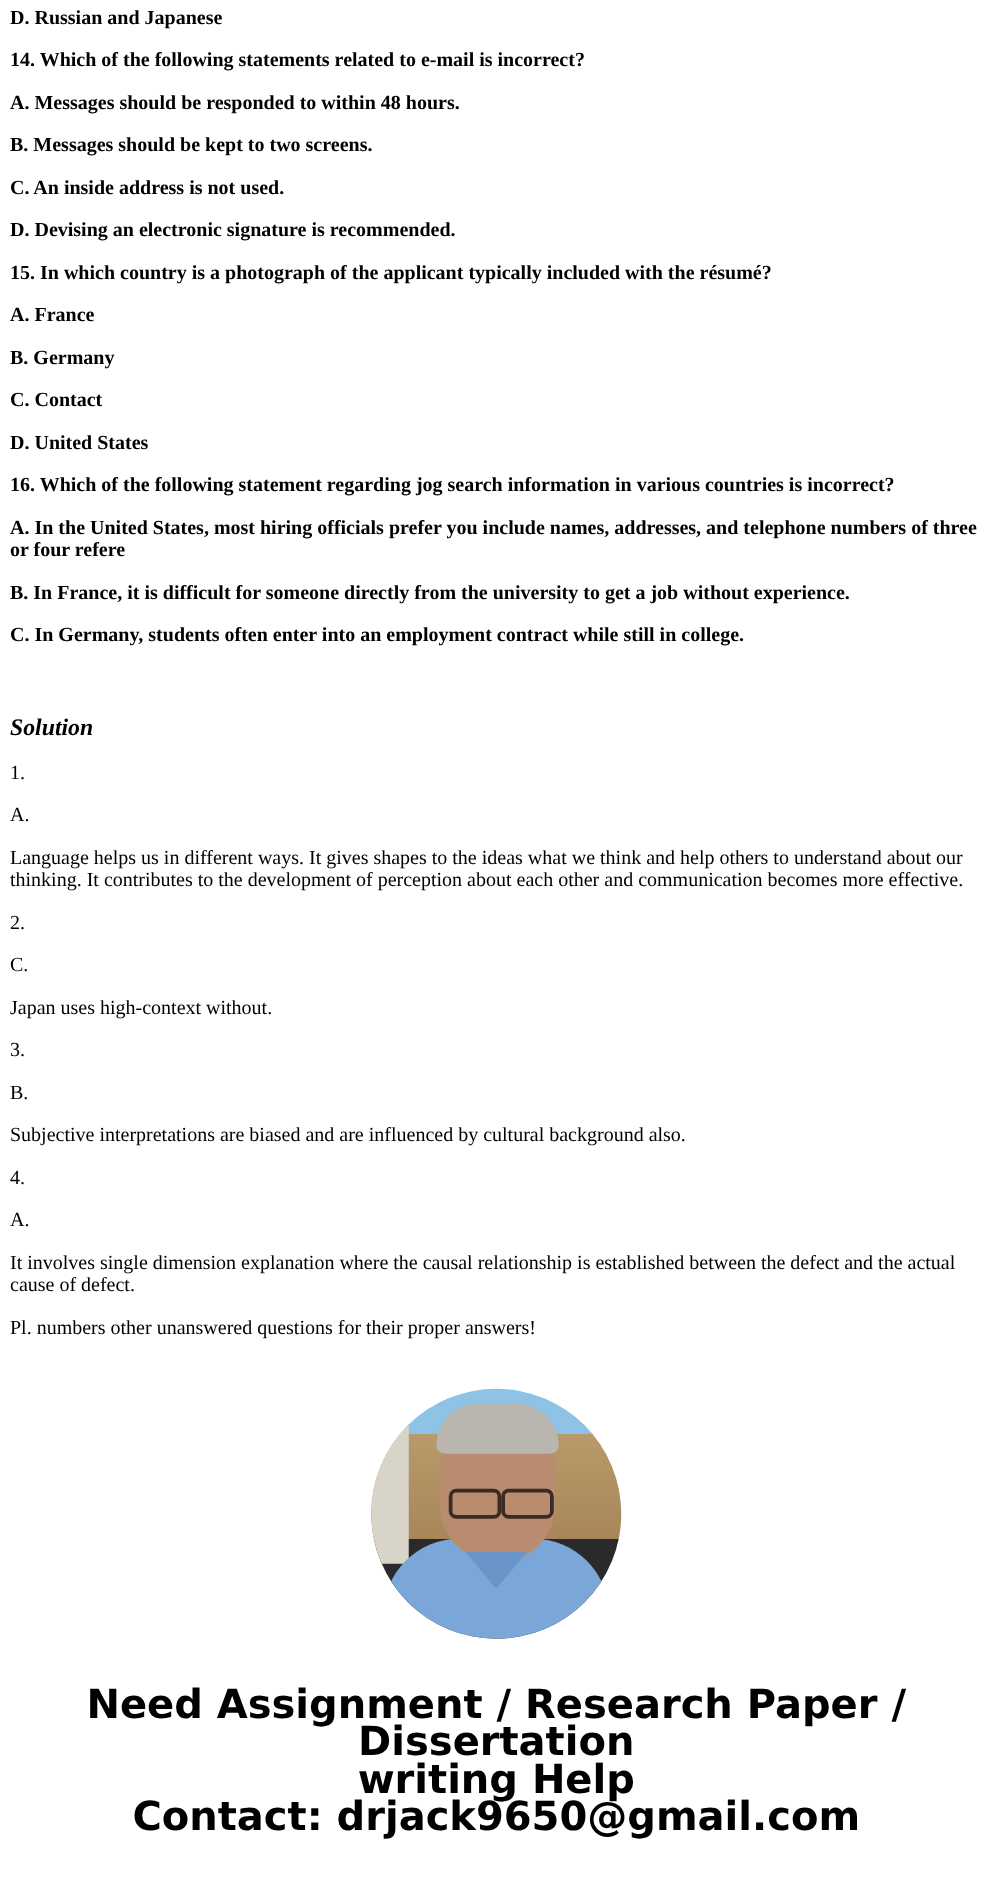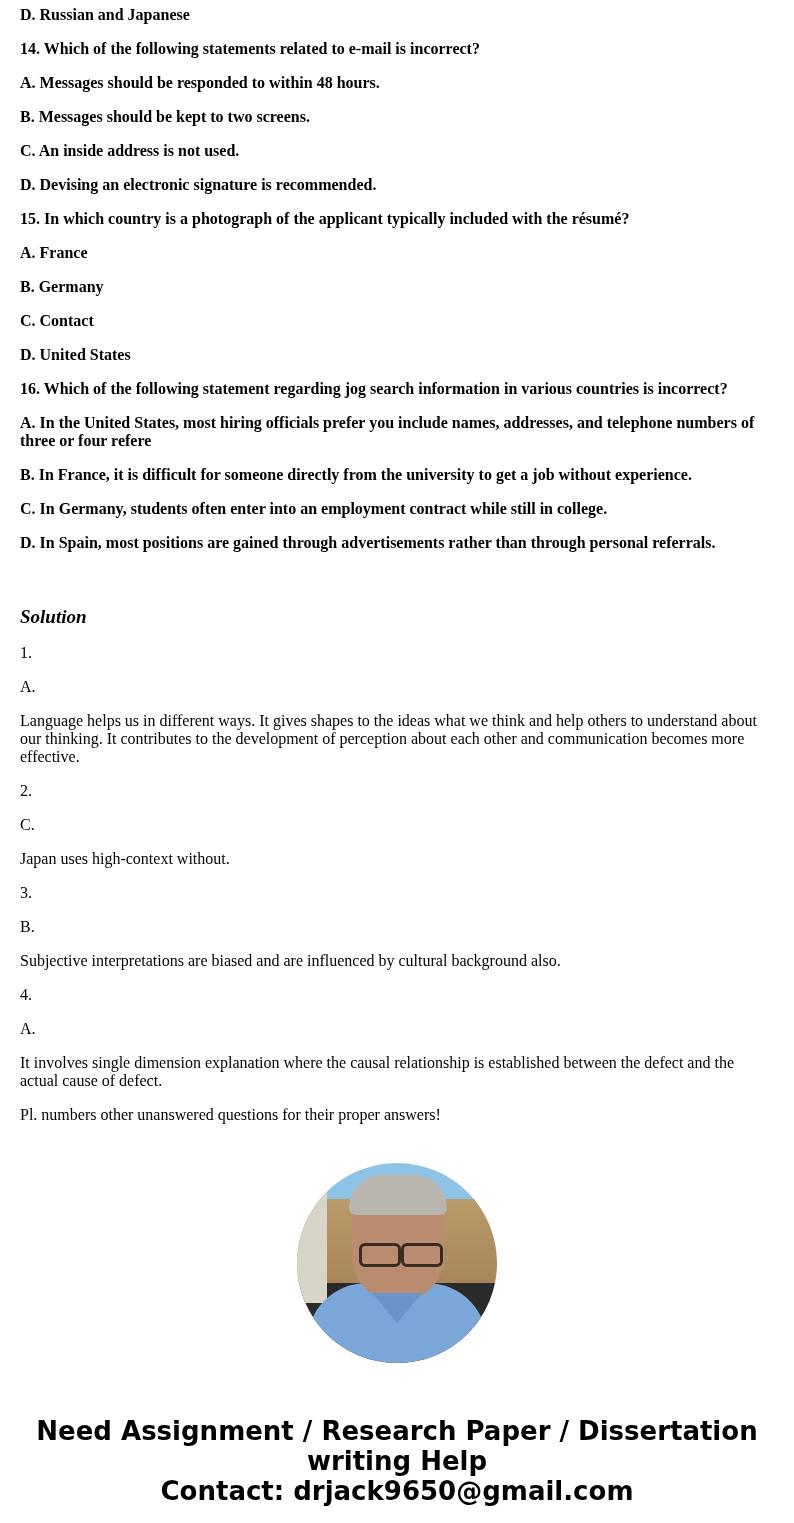--- a/index.html
+++ b/index.html
@@ -5,21 +5,21 @@
     html, body { margin: 0; padding: 0; background: #ffffff; }
     body {
       width: 794px;
       min-height: 1523px;
       font-family: "Liberation Serif", serif;
       color: #000000;
       font-size: 16px;
       line-height: 18px;
       position: relative;
     }
-    .content { padding: 0 20px; }
+    .content { padding: 0 8px; }
     .p {
       margin: 0 0 16px 0;
     }
     .bold { font-weight: bold; }
     .first { margin-top: 6px; }
     .spacer { height: 38px; }
     h3.solution {
       font-size: 19px;
       font-weight: bold;
       margin: 0 0 16px 0;
@@ -66,23 +66,23 @@
     .avatar .glasses {
       position: absolute; top: 80px; width: 36px; height: 18px;
       border: 3px solid #3a2a22; border-radius: 6px;
     }
     .avatar .glasses.l { left: 62px; }
     .avatar .glasses.r { left: 104px; }
     .footer {
       text-align: center;
       font-family: "DejaVu Sans", sans-serif;
       font-weight: bold;
-      font-size: 26px;
+      font-size: 32px;
       line-height: 30px;
-      margin-top: 53px;
+      margin-top: 37px;
       padding: 0 20px;
     }
     .footer div { margin: 0; }
   </style>
 </head>
 <body>
 
 <div class="content">
 
   <p class="p bold first">D. Russian and Japanese</p>
@@ -96,21 +96,20 @@
   <p class="p bold">15. In which country is a photograph of the applicant typically included with the résumé?</p>
   <p class="p bold">A. France</p>
   <p class="p bold">B. Germany</p>
   <p class="p bold">C. Contact</p>
   <p class="p bold">D. United States</p>
 
   <p class="p bold">16. Which of the following statement regarding jog search information in various countries is incorrect?</p>
   <p class="p bold">A. In the United States, most hiring officials prefer you include names, addresses, and telephone numbers of three or four refere</p>
   <p class="p bold">B. In France, it is difficult for someone directly from the university to get a job without experience.</p>
   <p class="p bold">C. In Germany, students often enter into an employment contract while still in college.</p>
-  <p class="p bold">D.  In Spain, most positions are gained through advertisements rather than through personal referrals.</p>
 
   <div class="spacer"></div>
 
   <h3 class="solution">Solution</h3>
 
   <p class="p">1.</p>
   <p class="p">A.</p>
   <p class="p">Language helps us in different ways. It gives shapes to the ideas what we think and help others to understand about our thinking. It contributes to the development of perception about each other and communication becomes more effective.</p>
 
   <p class="p">2.</p>

